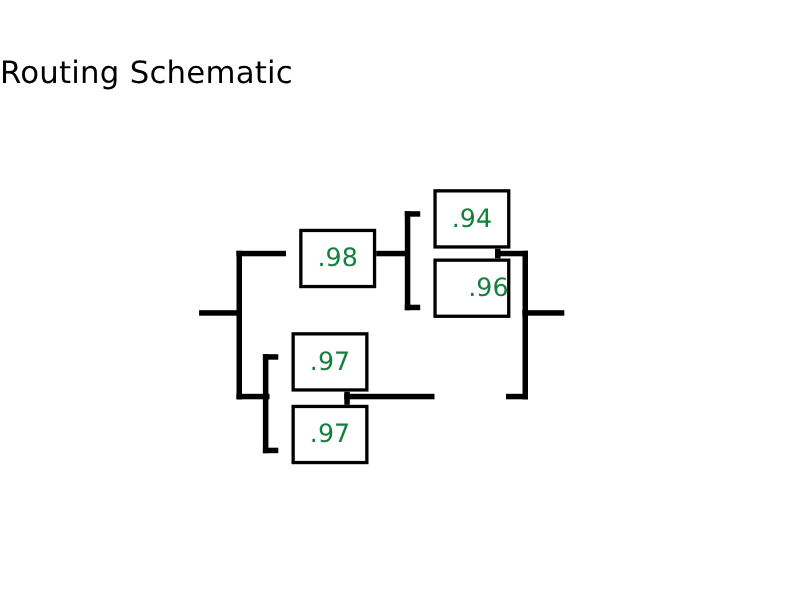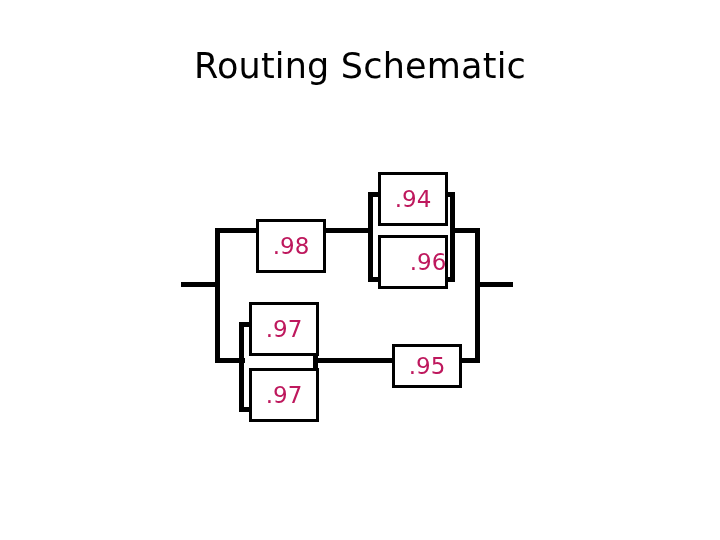--- a/index.html
+++ b/index.html
@@ -13,46 +13,47 @@
     height: 540px;
     background: #ffffff;
     overflow: hidden;
     font-family: "DejaVu Sans", "Liberation Sans", sans-serif;
   }
   #title {
     position: absolute;
     left: 0;
     top: 45px;
     width: 720px;
-    text-align: center;
-    font-size: 35px;
+    text-align: left;
+    font-size: 28px;
     font-weight: 400;
     color: #000000;
     letter-spacing: 0.2px;
     line-height: 42px;
   }
   #schematic {
     position: absolute;
     left: 0;
     top: 0;
     width: 720px;
     height: 540px;
   }
   .blk {
     position: absolute;
     box-sizing: border-box;
     background: #ffffff;
     border: 3px solid #000000;
     display: flex;
     align-items: center;
     justify-content: center;
-    color: #be185d;
+    color: #15803d;
     font-size: 23px;
     line-height: 1;
     z-index: 5;
+    margin-left: 16px;
   }
   .wire {
     position: absolute;
     background: #000000;
     z-index: 2;
   }
   .wire.h { height: 5px; }
   .wire.v { width: 5px; }
 </style>
 </head>
@@ -63,21 +64,21 @@
   <div id="title">Routing Schematic</div>
 
   <div id="schematic">
 
     <div class="wire h" style="left:181px; top:282px; width:38px;"></div>
 
     <div class="wire v" style="left:215px; top:228px; height:135px;"></div>
 
     <div class="wire h" style="left:215px; top:228px; width:45px;"></div>
 
-    <div class="blk" style="left:256px; top:219px; width:70px; height:54px;">.98</div>
+    <div class="blk" style="left:256px; top:208px; width:70px; height:54px;">.98</div>
 
     <div class="wire h" style="left:324px; top:228px; width:48px;"></div>
 
     <div class="wire v" style="left:368px; top:192px; height:90px;"></div>
 
     <div class="wire h" style="left:368px; top:192px; width:14px;"></div>
     <div class="wire h" style="left:368px; top:277px; width:14px;"></div>
 
     <div class="blk" style="left:378px; top:172px; width:70px; height:54px;">.94</div>
 
@@ -98,21 +99,20 @@
     <div class="blk" style="left:249px; top:302px; width:70px; height:54px;">.97</div>
 
     <div class="blk" style="left:249px; top:368px; width:70px; height:54px;">.97</div>
 
     <div class="wire v" style="left:313px; top:322px; height:90px;"></div>
     <div class="wire h" style="left:305px; top:322px; width:13px;"></div>
     <div class="wire h" style="left:305px; top:407px; width:13px;"></div>
 
     <div class="wire h" style="left:313px; top:358px; width:82px;"></div>
 
-    <div class="blk" style="left:392px; top:344px; width:70px; height:44px;">.95</div>
 
     <div class="wire h" style="left:460px; top:358px; width:20px;"></div>
 
     <div class="wire v" style="left:475px; top:228px; height:135px;"></div>
 
     <div class="wire h" style="left:475px; top:282px; width:38px;"></div>
 
   </div>
 </div>
 

